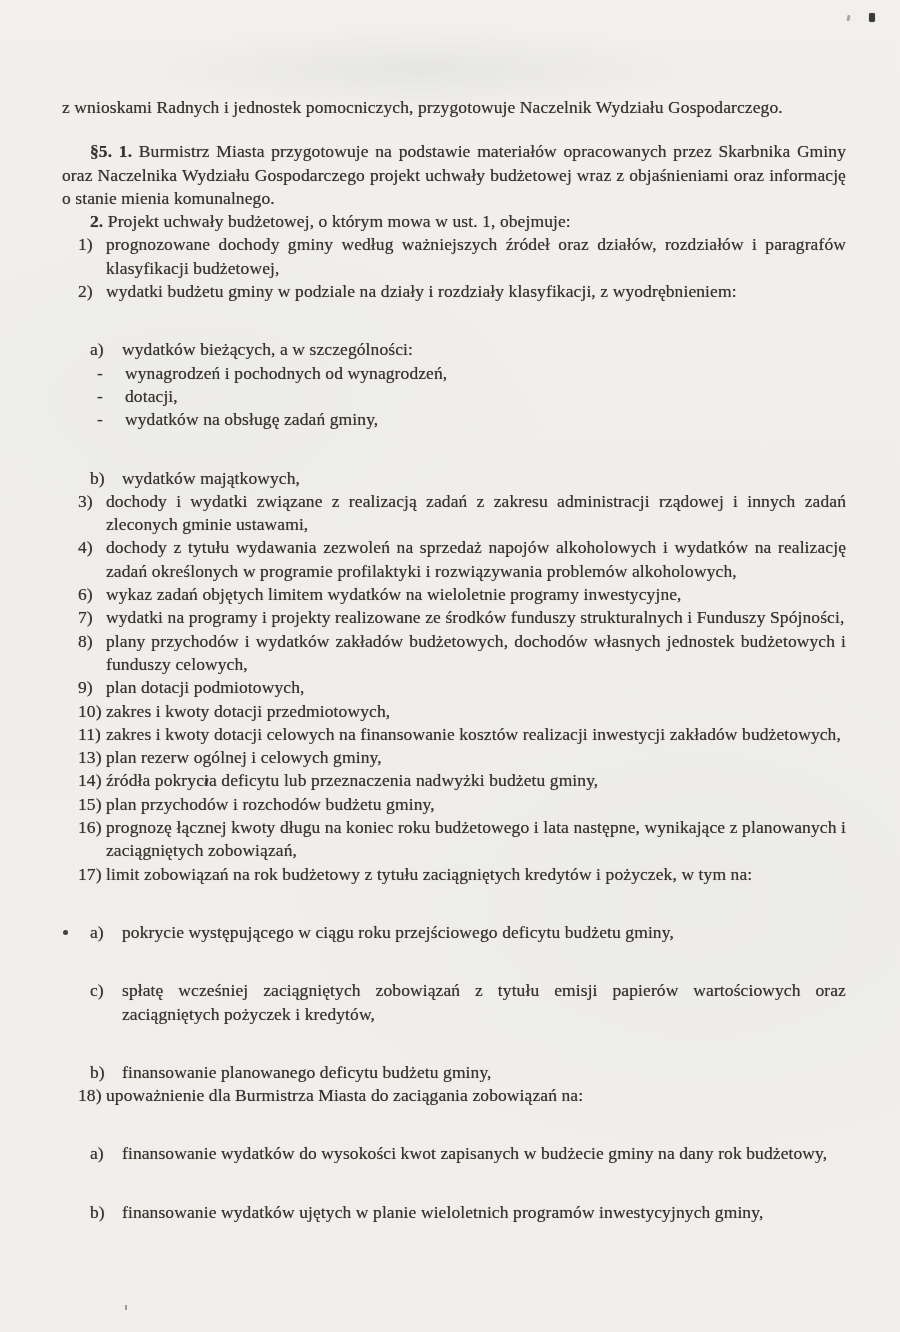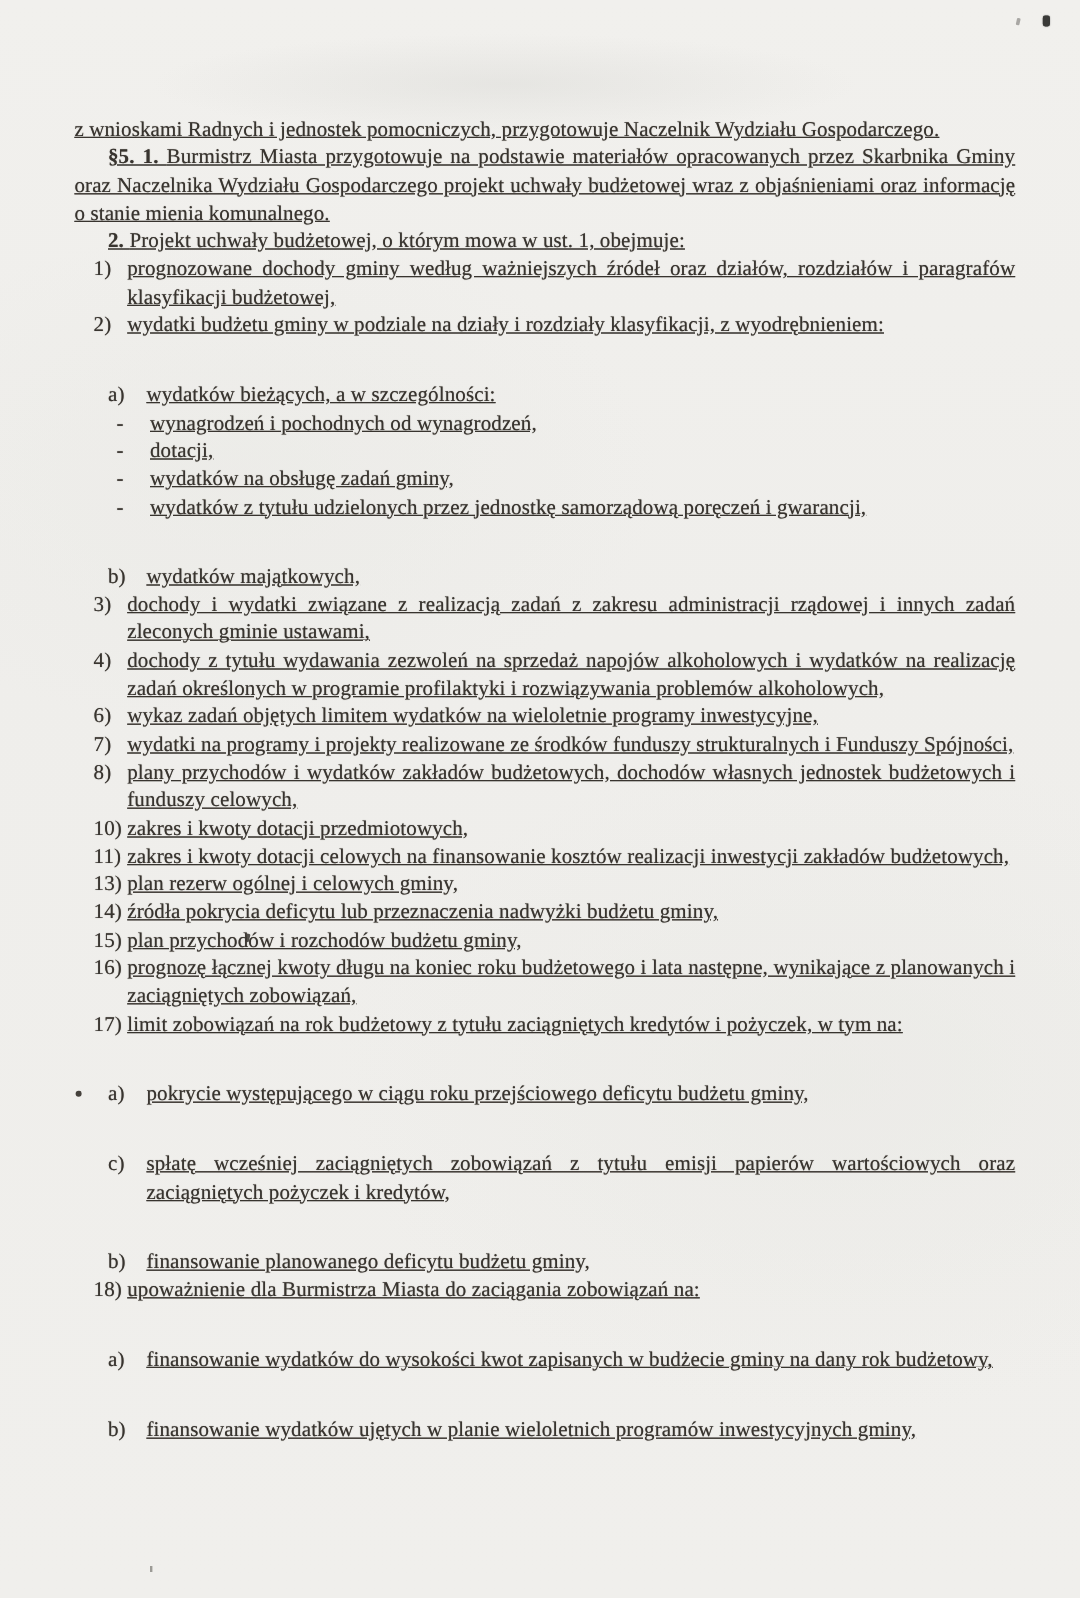--- a/index.html
+++ b/index.html
@@ -22,24 +22,23 @@
   }
   .content {
     position: absolute;
     left: 62px; top: 96px;
     width: 784px;
     font-size: 17.5px;
     line-height: 23.3px;
     text-align: justify;
     text-shadow: 0 0 0.7px rgba(70,64,58,0.75);
     letter-spacing: 0.1px;
-    text-decoration: underline;
   }
   .block { position: relative; text-align: justify; }
-  .block.spaced { }
+  .block.spaced { margin-top: 21px; }
   .plain { }
   .indented { text-indent: 28px; }
   .lead { font-weight: bold; }
   .num   { padding-left: 28px; text-indent: -28px; margin-left: 16px; }
   .num   .marker { display: inline-block; width: 28px; text-indent: 0; }
   .alpha { padding-left: 60px; text-indent: -32px; margin-top: 35px; }
   .alpha .marker { display: inline-block; width: 32px; text-indent: 0; }
   .dash  { padding-left: 63px; text-indent: -28px; }
   .dash  .marker { display: inline-block; width: 28px; text-indent: 0; }
   .margin-bullet::before {
@@ -89,27 +88,27 @@
   <div class="content">
       <div class="block plain"><span>z wnioskami Radnych i jednostek pomocniczych, przygotowuje Naczelnik Wydziału Gospodarczego.</span></div>
       <div class="block indented spaced"><span class="lead">§5. 1. </span><span>Burmistrz Miasta przygotowuje na podstawie materiałów opracowanych przez Skarbnika Gminy oraz Naczelnika Wydziału Gospodarczego projekt uchwały budżetowej wraz z objaśnieniami oraz informację o stanie mienia komunalnego.</span></div>
       <div class="block indented"><span class="lead">2. </span><span>Projekt uchwały budżetowej, o którym mowa w ust. 1, obejmuje:</span></div>
       <div class="block num"><span class="marker">1)</span><span>prognozowane dochody gminy według ważniejszych źródeł oraz działów, rozdziałów i paragrafów klasyfikacji budżetowej,</span></div>
       <div class="block num"><span class="marker">2)</span><span>wydatki budżetu gminy w podziale na działy i rozdziały klasyfikacji, z wyodrębnieniem:</span></div>
       <div class="block alpha"><span class="marker">a)</span><span>wydatków bieżących, a w szczególności:</span></div>
       <div class="block dash"><span class="marker">-</span><span>wynagrodzeń i pochodnych od wynagrodzeń,</span></div>
       <div class="block dash"><span class="marker">-</span><span>dotacji,</span></div>
       <div class="block dash"><span class="marker">-</span><span>wydatków na obsługę zadań gminy,</span></div>
-      <div class="block dash"><span class="marker">-</span><span>wydatków z tytułu udzielonych przez jednostkę samorządową poręczeń i gwarancji,</span></div>
       <div class="block alpha"><span class="marker">b)</span><span>wydatków majątkowych,</span></div>
       <div class="block num"><span class="marker">3)</span><span>dochody i wydatki związane z realizacją zadań z zakresu administracji rządowej i innych zadań zleconych gminie ustawami,</span></div>
       <div class="block num"><span class="marker">4)</span><span>dochody z tytułu wydawania zezwoleń na sprzedaż napojów alkoholowych i wydatków na realizację zadań określonych w programie profilaktyki i rozwiązywania problemów alkoholowych,</span></div>
       <div class="block num"><span class="marker">6)</span><span>wykaz zadań objętych limitem wydatków na wieloletnie programy inwestycyjne,</span></div>
       <div class="block num"><span class="marker">7)</span><span>wydatki na programy i projekty realizowane ze środków funduszy strukturalnych i Funduszy Spójności,</span></div>
       <div class="block num"><span class="marker">8)</span><span>plany przychodów i wydatków zakładów budżetowych, dochodów własnych jednostek budżetowych i funduszy celowych,</span></div>
+      <div class="block num"><span class="marker">9)</span><span>plan dotacji podmiotowych,</span></div>
       <div class="block num"><span class="marker">10)</span><span>zakres i kwoty dotacji przedmiotowych,</span></div>
       <div class="block num"><span class="marker">11)</span><span>zakres i kwoty dotacji celowych na finansowanie kosztów realizacji inwestycji zakładów budżetowych,</span></div>
       <div class="block num"><span class="marker">13)</span><span>plan rezerw ogólnej i celowych gminy,</span></div>
       <div class="block num"><span class="marker">14)</span><span>źródła pokrycia deficytu lub przeznaczenia nadwyżki budżetu gminy,</span></div>
       <div class="block num"><span class="marker">15)</span><span>plan przychodów i rozchodów budżetu gminy,</span></div>
       <div class="block num"><span class="marker">16)</span><span>prognozę łącznej kwoty długu na koniec roku budżetowego i lata następne, wynikające z planowanych i zaciągniętych zobowiązań,</span></div>
       <div class="block num"><span class="marker">17)</span><span>limit zobowiązań na rok budżetowy z tytułu zaciągniętych kredytów i pożyczek, w tym na:</span></div>
       <div class="block alpha margin-bullet"><span class="marker">a)</span><span>pokrycie występującego w ciągu roku przejściowego deficytu budżetu gminy,</span></div>
       <div class="block alpha"><span class="marker">c)</span><span>spłatę wcześniej zaciągniętych zobowiązań z tytułu emisji papierów wartościowych oraz zaciągniętych pożyczek i kredytów,</span></div>
       <div class="block alpha"><span class="marker">b)</span><span>finansowanie planowanego deficytu budżetu gminy,</span></div>

